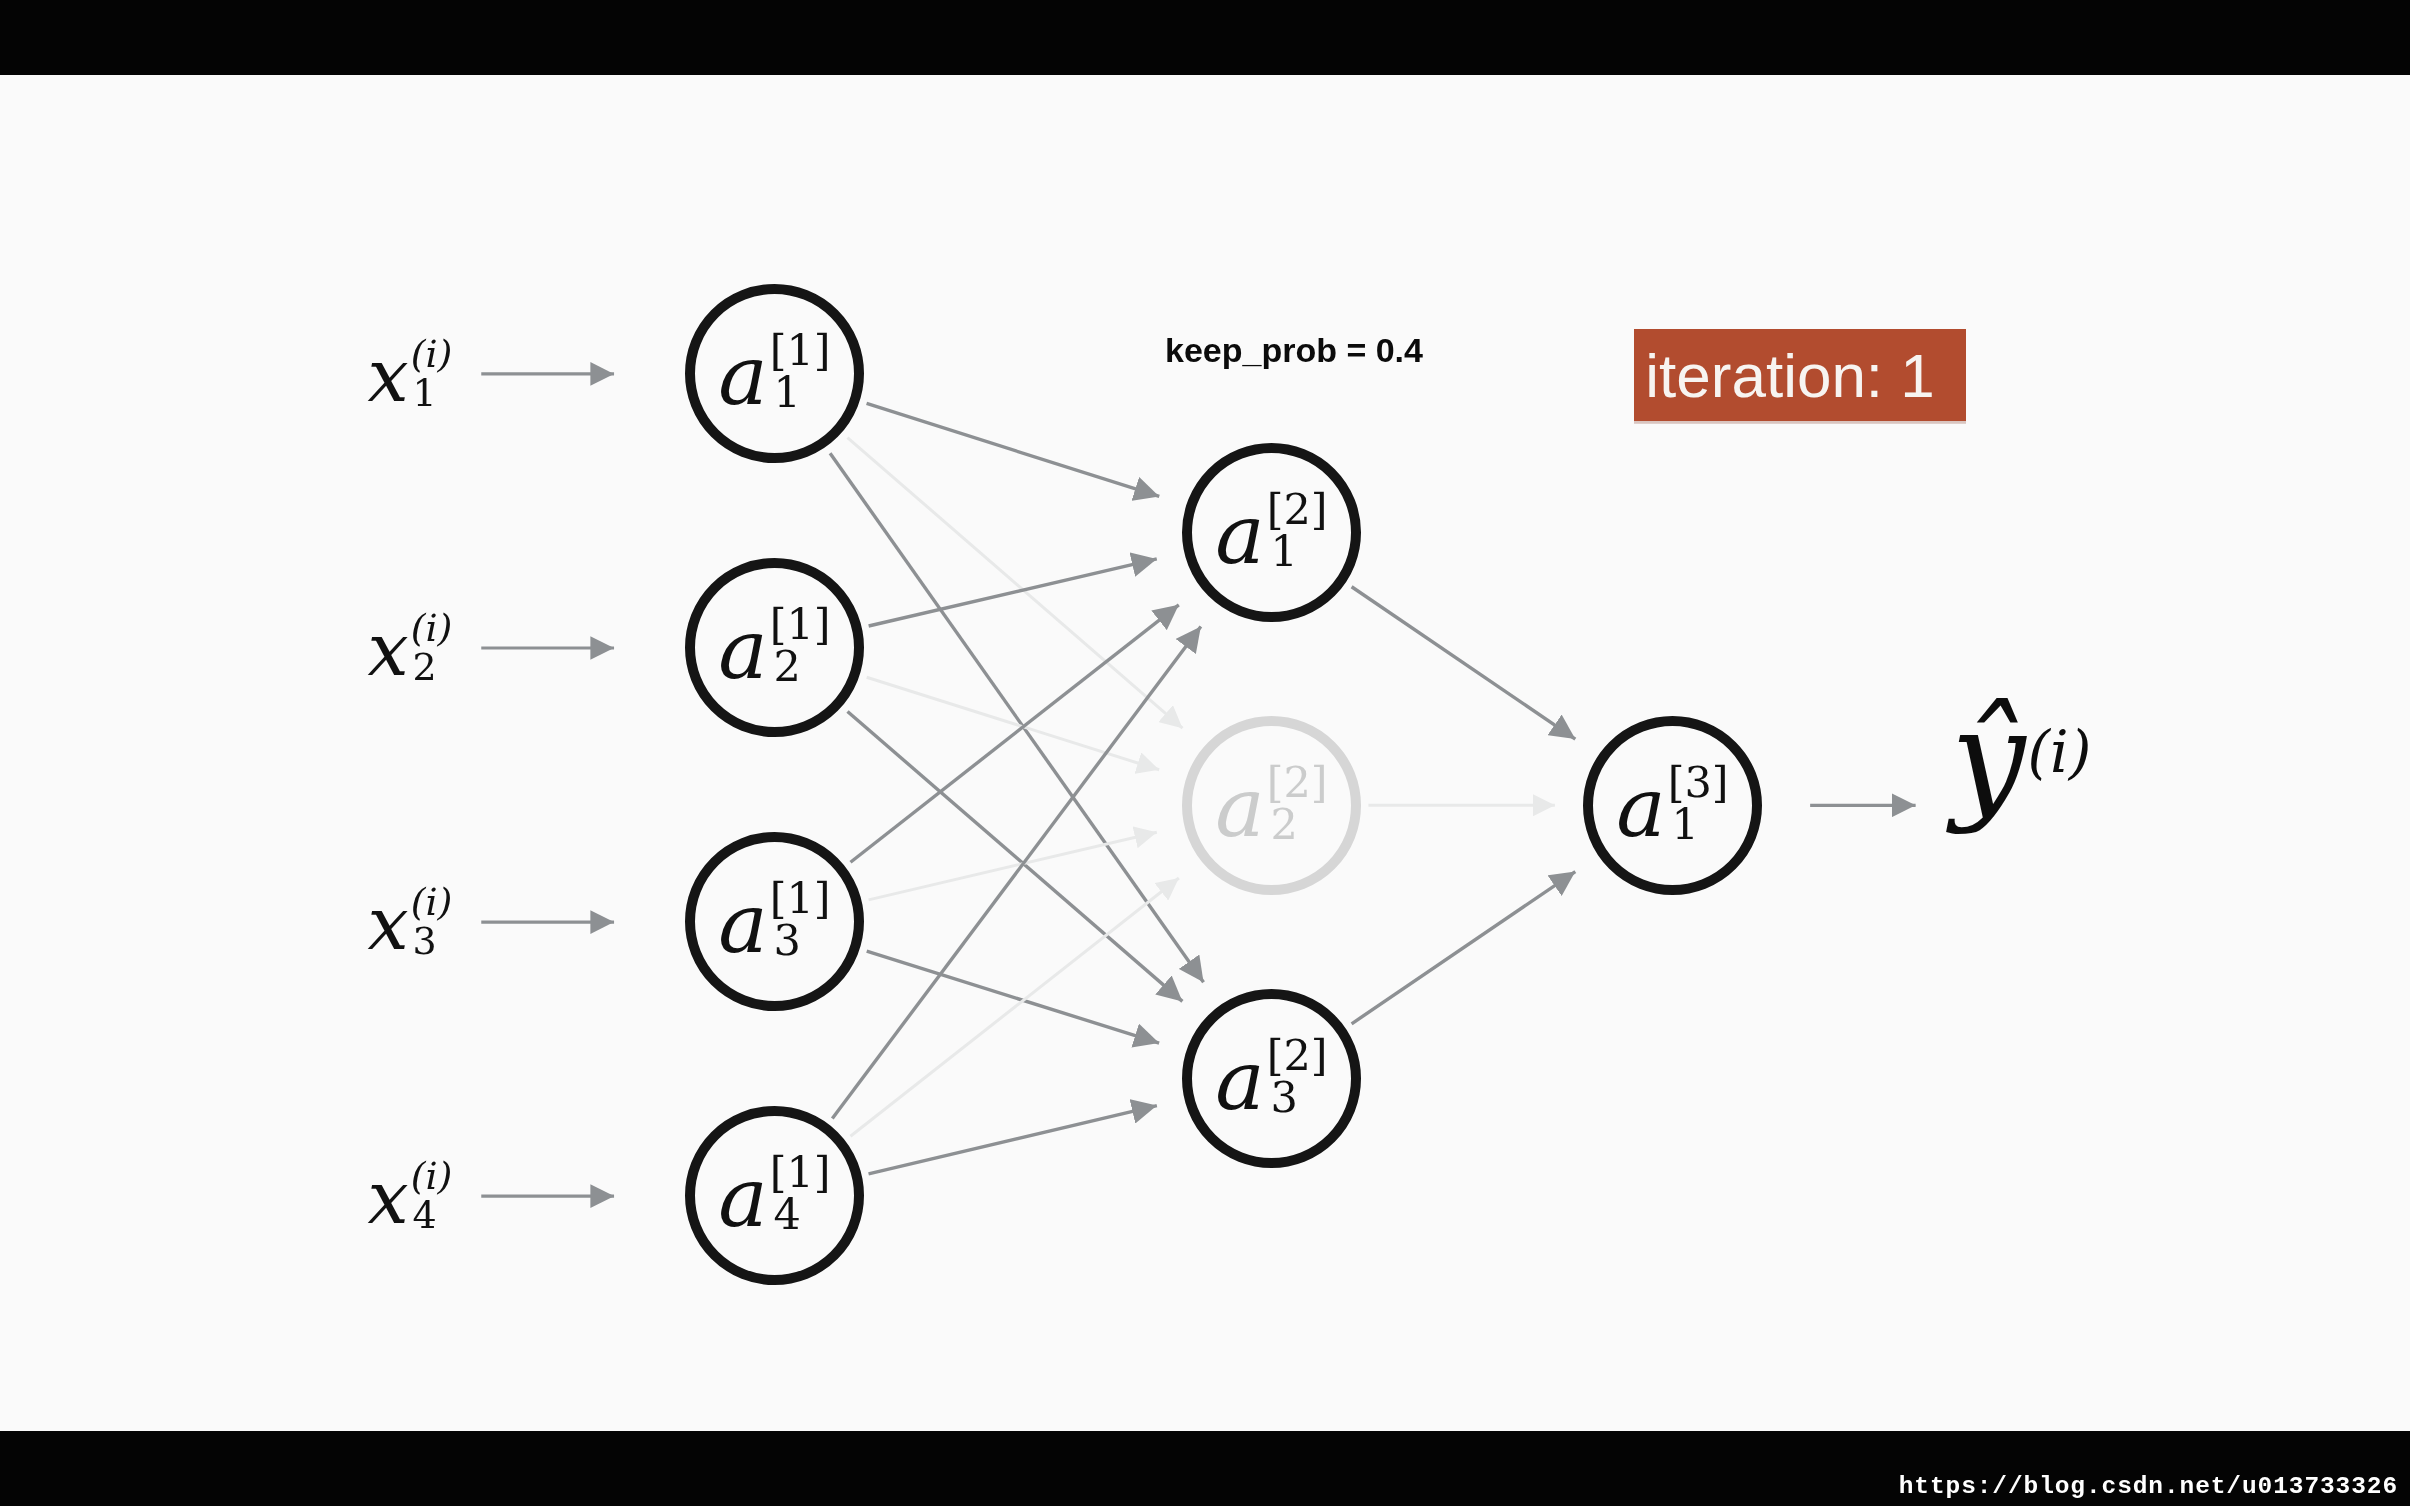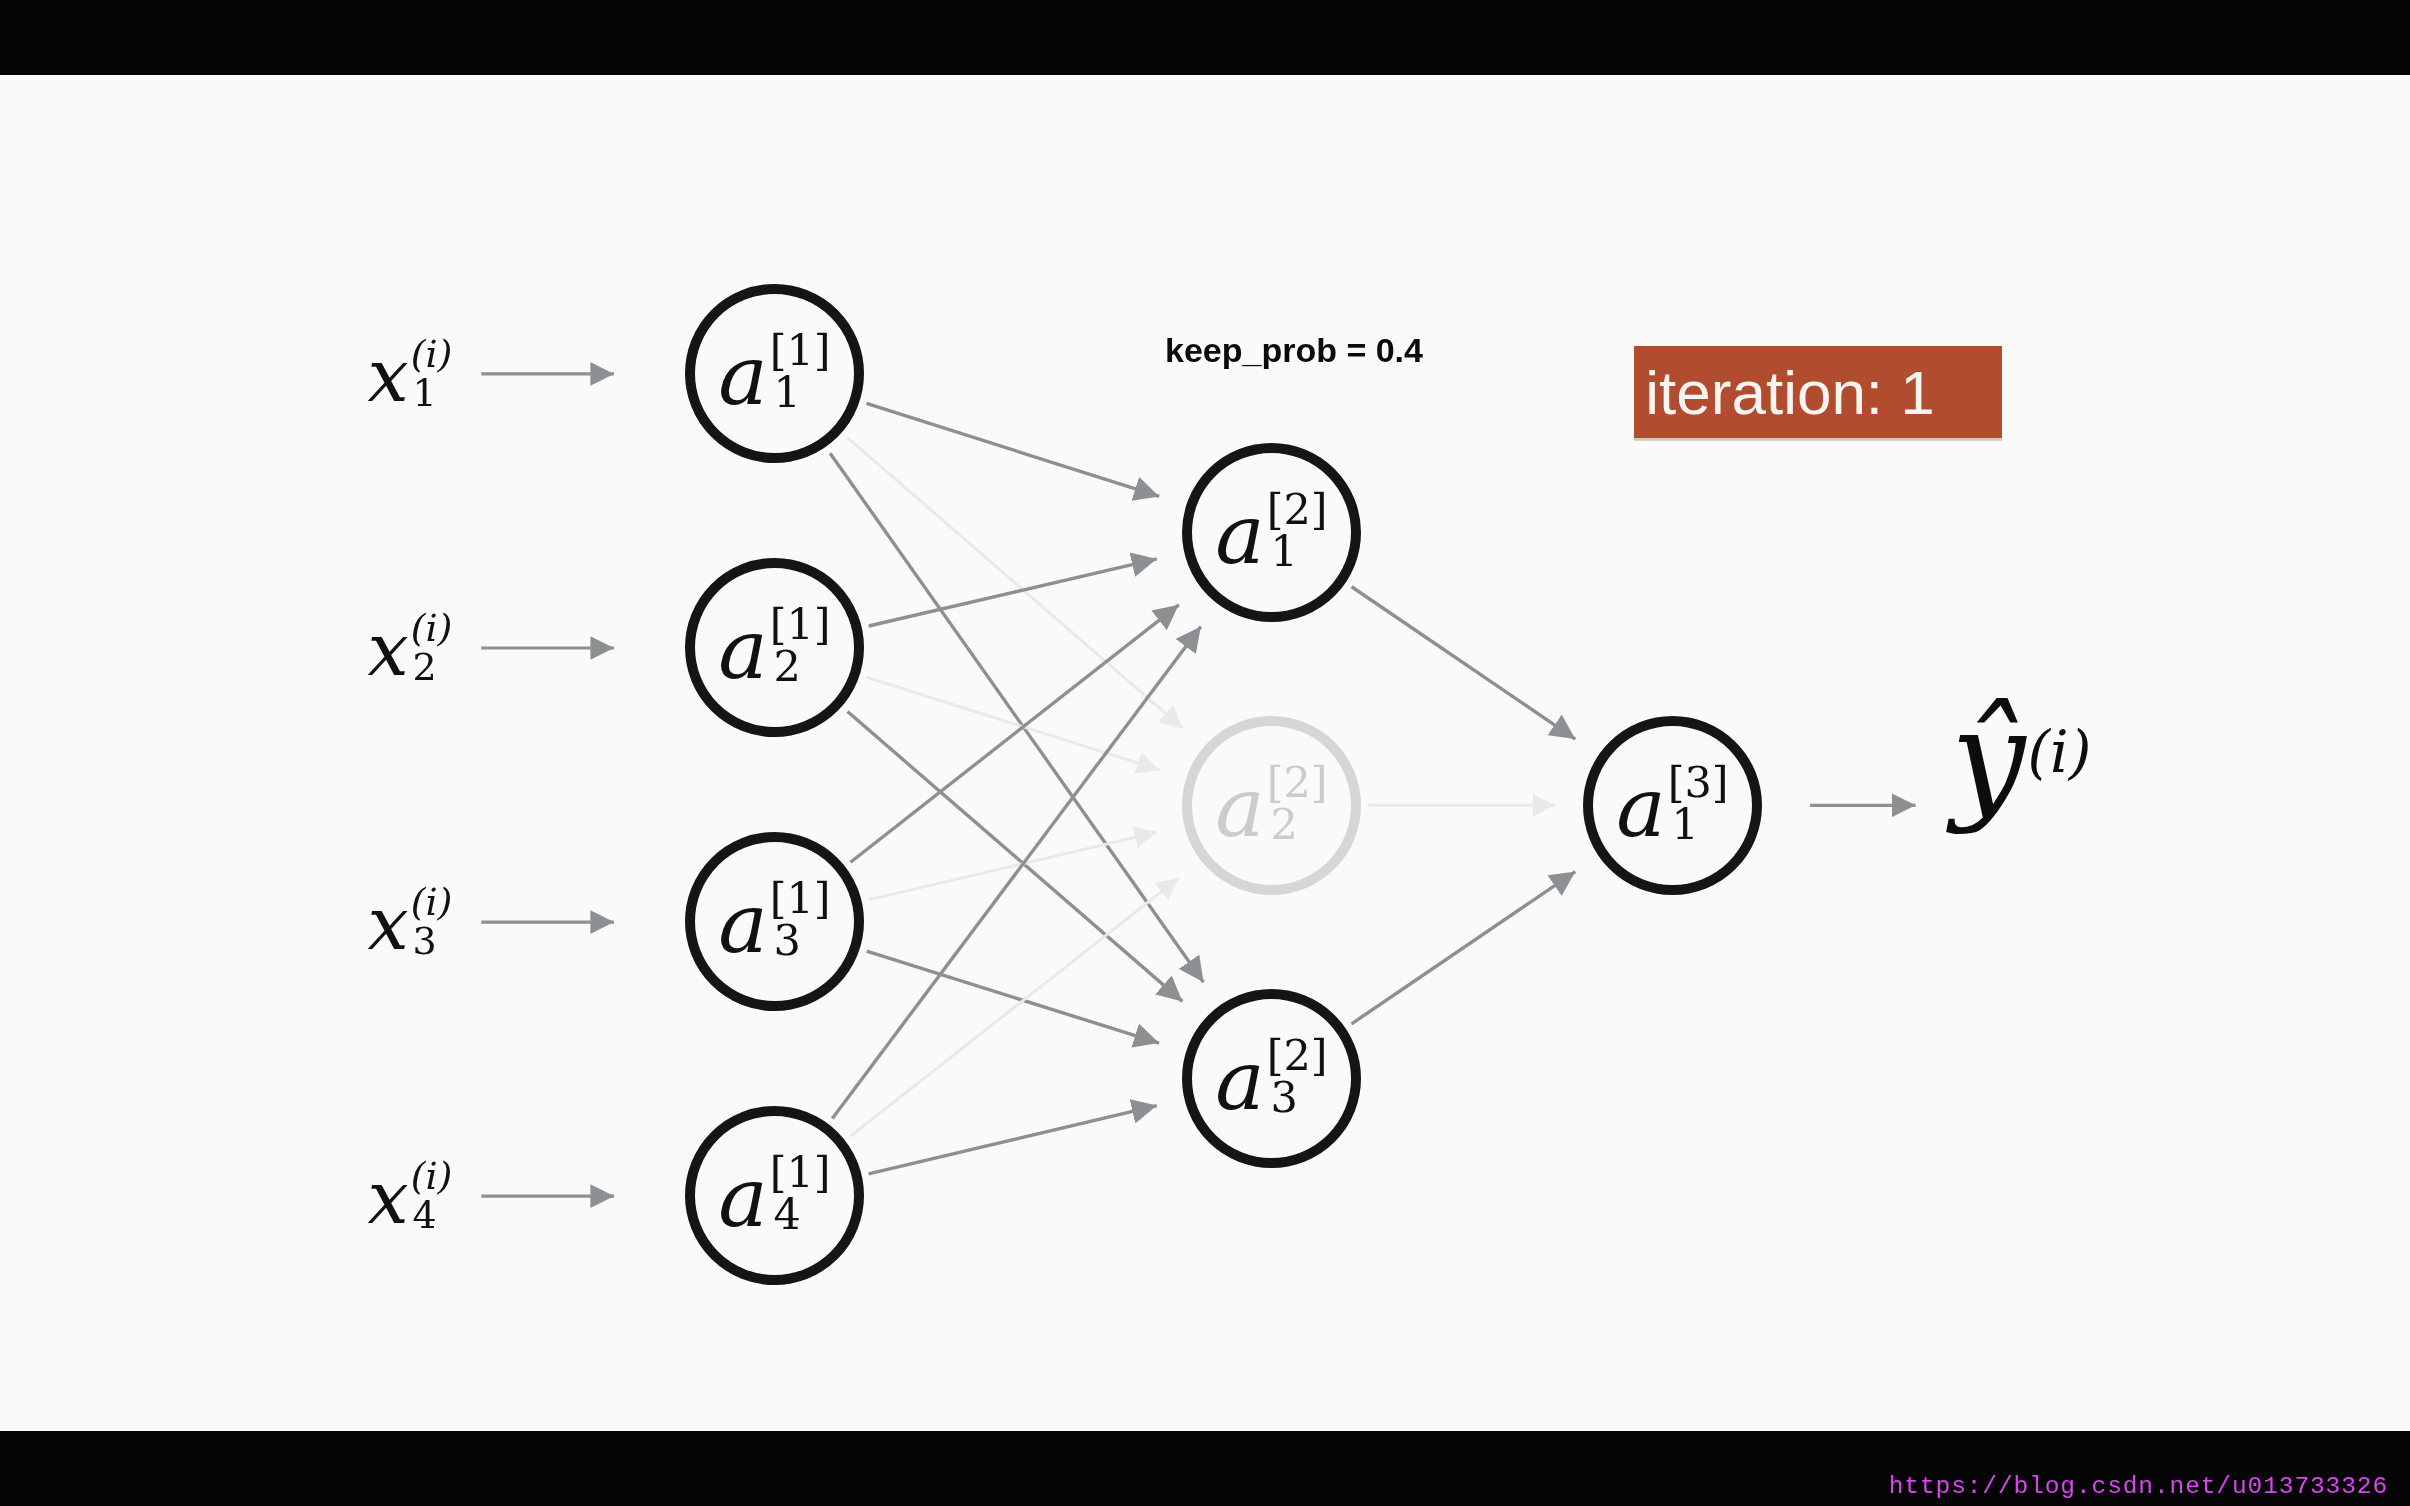--- a/index.html
+++ b/index.html
@@ -26,30 +26,30 @@
 
   .xlabel{position:absolute;width:188px;height:169px;display:flex;align-items:center;justify-content:center;
           font-family:"DejaVu Serif",serif;color:#111;}
   .xlabel .mbase{font-style:italic;font-size:73px;line-height:1;}
   .xlabel .mstack{display:inline-flex;flex-direction:column;margin-left:1.9px;transform:translateY(-1.9px);}
   .xlabel .msup{font-size:38px;line-height:0.95;font-style:italic;}
   .xlabel .msub{font-size:38px;line-height:0.95;margin-top:3.8px;align-self:flex-start;padding-left:1.9px;}
 
   #keepprob{position:absolute;left:1165px;top:331px;font-size:34px;font-weight:bold;color:#0b0b0b;
             letter-spacing:0px;white-space:nowrap;}
-  #iterbox{position:absolute;left:1634px;top:346px;width:368px;height:92px;background:#b24c2f;
+  #iterbox{position:absolute;left:1634px;top:329px;width:332px;height:92px;background:#b24c2f;
            display:flex;align-items:center;box-shadow:0 2.8px 0 rgba(120,40,20,0.25);}
   #iterbox .itxt{font-size:62px;font-weight:300;color:#f7f4f1;padding-left:11.3px;white-space:nowrap;}
 
   #yhat{position:absolute;left:1951px;top:692px;font-family:"DejaVu Serif",serif;color:#0d0d0d;white-space:nowrap;text-align:right;}
   #yhat .ybase{font-style:italic;font-size:132px;line-height:1;}
   #yhat .ysup{font-style:italic;font-size:58px;vertical-align:super;position:relative;top:-26px;left:1.9px;}
 
-  #watermark{position:absolute;right:23px;top:1473px;font-family:"Liberation Mono",monospace;
-             font-size:24.5px;color:#d946ef;letter-spacing:0.9px;}
+  #watermark{position:absolute;right:13px;top:1473px;font-family:"Liberation Mono",monospace;
+             font-size:24.5px;color:#ffffff;letter-spacing:0.9px;font-weight:bold;}
 </style>
 </head>
 <body>
 
 <div id="stage">
   <div id="slide"></div>
   <div id="bar-top" class="bar"></div>
   <div id="bar-bottom" class="bar"></div>
 
   <svg id="net" xmlns="http://www.w3.org/2000/svg" viewBox="0 0 2560 1600" width="2411" height="1507">

